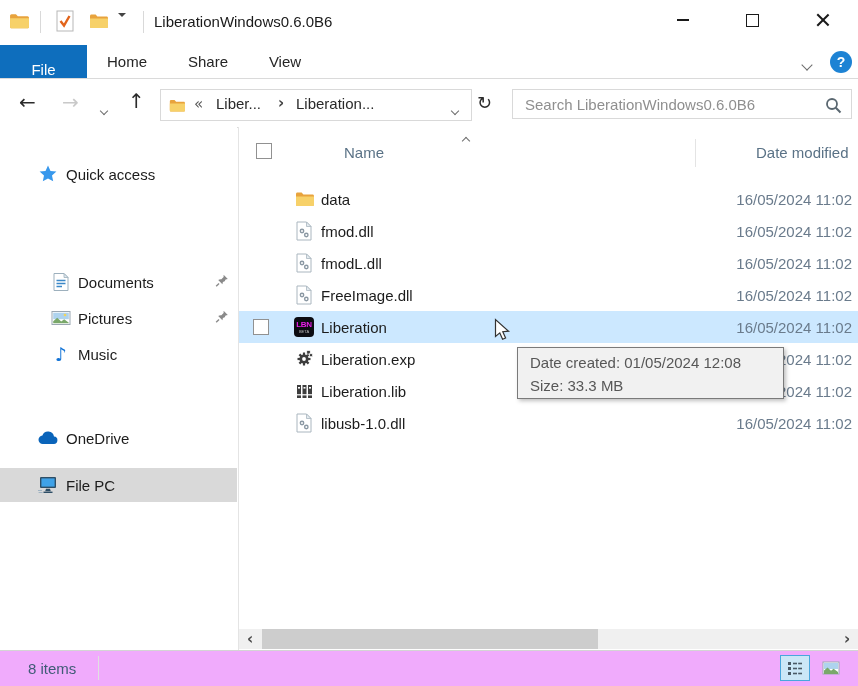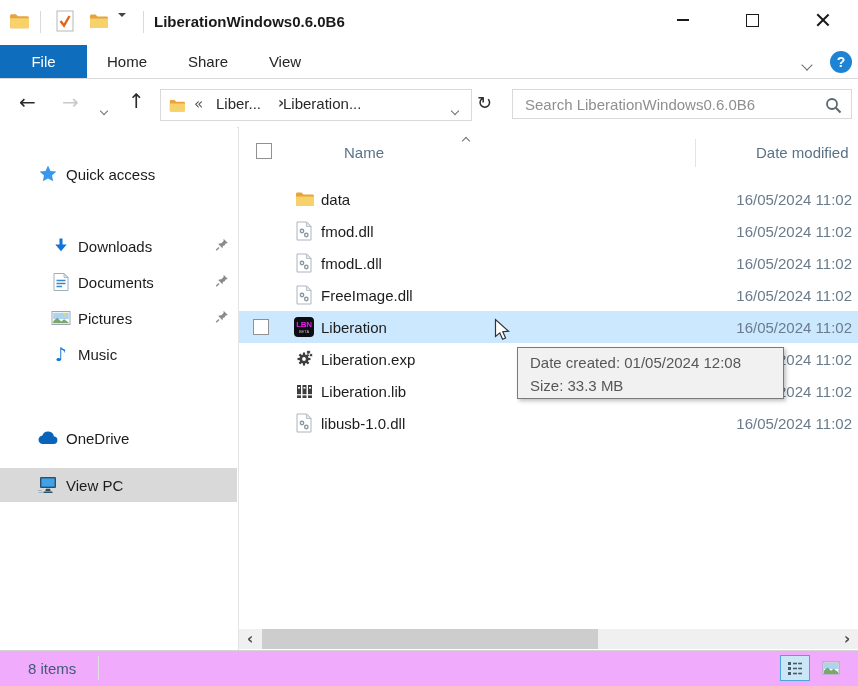--- a/index.html
+++ b/index.html
@@ -4,21 +4,21 @@
 <style>
   html,body{margin:0;padding:0;background:#fff;}
   body{font-family:"Liberation Sans","DejaVu Sans",sans-serif;font-size:15px;color:#1c1c1c;}
   .win{position:relative;width:858px;height:686px;background:#fff;overflow:hidden;box-shadow:inset 0 0 0 1px #b3b3b3;}
   .vsep{position:absolute;width:1px;background:#d9d9d9;}
   .glyph{font-family:"DejaVu Sans",sans-serif;}
 
   
   .titlebar{position:absolute;left:0;top:0;width:858px;height:45px;background:#fff;}
   .tb-ic{position:absolute;display:flex;align-items:center;justify-content:center;}
-  .title{position:absolute;font-size:15px;color:#1a1a1a;white-space:nowrap;font-weight:bold;}
+  .title{position:absolute;font-size:15px;color:#1a1a1a;white-space:nowrap;}
   .wc{position:absolute;top:0;width:46px;height:40px;display:flex;align-items:center;justify-content:center;}
   .min-glyph{width:12px;height:2px;background:#1a1a1a;}
   .max-glyph{width:11px;height:11px;border:1.4px solid #1a1a1a;}
   .close-glyph{position:relative;width:14px;height:14px;}
   .close-glyph i{position:absolute;left:6px;top:-1px;width:1.6px;height:16px;background:#1a1a1a;}
   .close-glyph i.a{transform:rotate(45deg);} .close-glyph i.b{transform:rotate(-45deg);}
   .qat-drop{position:absolute;width:10px;}
   .qat-drop .bar{width:9px;height:1.6px;background:#444;margin:0 auto;}
   .qat-drop .tri{width:0;height:0;border-left:4px solid transparent;border-right:4px solid transparent;border-top:4.5px solid #444;margin:2px auto 0;}
 
@@ -124,21 +124,21 @@
       </div>
     <div class="wc" style="left:800px;">
         <div class="close-glyph">
           <i class="a"></i>
           <i class="b"></i>
         </div>
       </div>
   </div>
 
   <div class="tabs">
-    <div class="tab active" style="left:0;width:87px;">
+    <div class="tab active" style="left:0;width:87px;align-items:flex-end;">
         <span>File</span>
       </div>
     <div class="tab" style="left:99px;width:56px;">
         <span>Home</span>
       </div>
     <div class="tab" style="left:179px;width:58px;">
         <span>Share</span>
       </div>
     <div class="tab" style="left:257px;width:56px;">
         <span>View</span>
@@ -158,21 +158,21 @@
     <div class="addr">
       <span style="position:absolute;left:8px;top:8px;">
         <svg width="16" height="13" viewBox="0 0 19 15">
             <path d="M1 2.5c0-.8.6-1.5 1.4-1.5h4.2l1.8 2h9.2c.8 0 1.4.7 1.4 1.5V13c0 .8-.6 1.5-1.4 1.5H2.4C1.6 14.5 1 13.8 1 13z" fill="#e8a33d"></path>
             <path d="M1 5h18v8c0 .8-.6 1.5-1.4 1.5H2.4C1.6 14.5 1 13.8 1 13z" fill="#f7d169"></path>
           </svg>
       </span>
       <span class="crumb glyph" style="left:33px;color:#555;">«</span>
       <span class="crumb" style="left:55px;">Liber...</span>
       <span class="crumb glyph" style="left:117px;top:4px;font-weight:bold;color:#444;">›</span>
-      <span class="crumb" style="left:122px;">Liberation...</span>
+      <span class="crumb" style="left:135px;">Liberation...</span>
       <span style="position:absolute;left:291px;top:10px;"><i class="chev sm"></i></span>
     </div>
     <span class="nav-glyph glyph" style="left:477px;top:14px;font-size:18px;">↻</span>
 
     <div class="searchbox">
       <input type="text" placeholder="Search LiberationWindows0.6.0B6" style="">
       <span style="position:absolute;right:9px;top:7px;">
         <svg width="17" height="17" viewBox="0 0 17 17">
             <circle cx="7" cy="7" r="5" fill="none" stroke="#5a6770" stroke-width="1.8"></circle>
             <line x1="10.8" y1="10.8" x2="15.5" y2="15.5" stroke="#5a6770" stroke-width="2"></line>
@@ -186,33 +186,20 @@
     <div class="si" style="top:30px;">
       <span class="si-ic">
           <svg width="20" height="19" viewBox="0 0 20 19">
             <path d="M10 1l2.5 5.4 5.9.6-4.4 4 1.2 5.8L10 13.9l-5.2 2.9 1.2-5.8-4.4-4 5.9-.6z" fill="#3898ec"></path>
           </svg>
         </span>
       <span class="si-lb">Quick access</span>
     </div>
 
 
-    <div class="si child" style="top:102px;">
-      <span class="si-ic">
-          <svg width="16" height="17" viewBox="0 0 16 18">
-            <path d="M8 1v8" stroke="#1273d6" stroke-width="3.2"></path>
-            <path d="M2 7.5L8 14.5 14 7.5z" fill="#1273d6"></path>
-          </svg>
-        </span>
-      <span class="si-lb">Downloads</span>
-      <span class="si-pin"><svg width="14" height="14" viewBox="0 0 14 14">
-            <path d="M8.6 1.2l4.2 4.2-2.2.5a3.4 3.4 0 0 1-2.7 2.7l-.5 2.2L3.2 6.6c.9-.8 2-1.1 3.2-.9l2.2-2.2z" fill="#8a8a8a"></path>
-            <line x1="4" y1="10" x2="1.2" y2="12.8" stroke="#8a8a8a" stroke-width="1.4"></line>
-          </svg></span>
-    </div>
 
     <div class="si child" style="top:138px;">
       <span class="si-ic">
           <svg width="16" height="19" viewBox="0 0 16 19">
             <path d="M1 1h10l4 4v13H1z" fill="#fff" stroke="#9db0bd"></path>
             <path d="M11 1l4 4h-4z" fill="#dfe8ee" stroke="#9db0bd" stroke-width=".8"></path>
             <g stroke="#3b88c8" stroke-width="1.4">
               <line x1="3.5" y1="8" x2="12.5" y2="8"></line>
               <line x1="3.5" y1="11" x2="12.5" y2="11"></line>
               <line x1="3.5" y1="14" x2="9" y2="14"></line>
@@ -263,21 +250,21 @@
             <rect x="3" y="1" width="16" height="11" rx="1" fill="#2e4e66"></rect>
             <rect x="4.4" y="2.4" width="13.2" height="8.2" fill="#3fa2e8"></rect>
             <path d="M9 12.8h4l.8 2.4H8.2z" fill="#2e4e66"></path>
             <rect x="6.5" y="15.6" width="9" height="1.4" fill="#2e4e66"></rect>
             <g stroke="#9fb3c2" stroke-width="1">
               <line x1="1" y1="14.5" x2="5" y2="14.5"></line>
               <line x1="1.6" y1="16.5" x2="5.6" y2="16.5"></line>
             </g>
           </svg>
         </span>
-      <span class="si-lb">View PC</span>
+      <span class="si-lb">File PC</span>
     </div>
 
   </div>
 
   <div class="pane-div"></div>
 
   <div class="flist">
     <span class="sortcaret"><i class="chev up sm"></i></span>
 
     <div style="position:absolute;left:0;top:0;width:619px;height:42px;">

